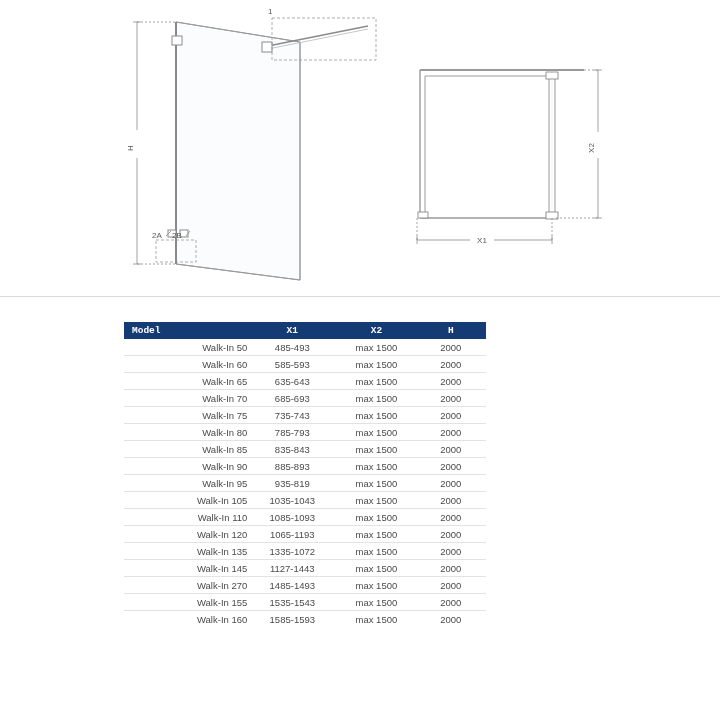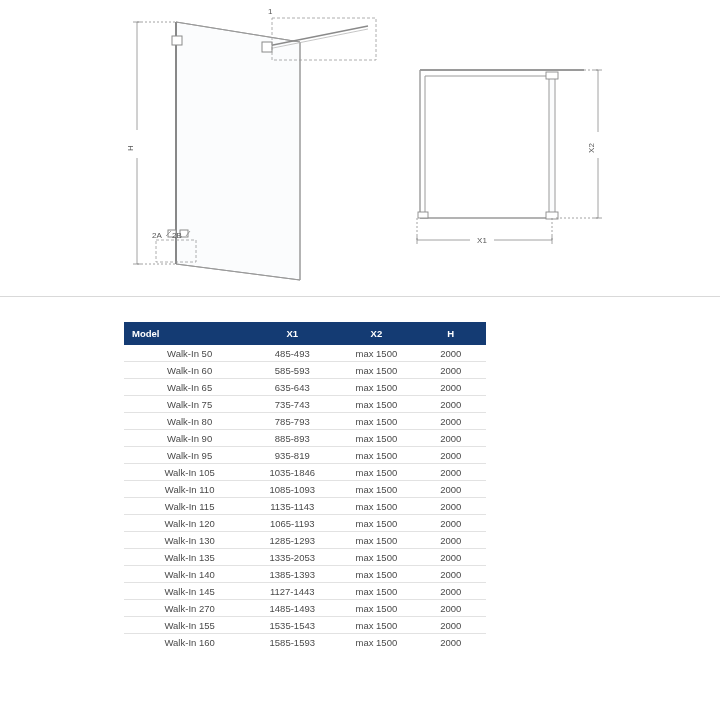--- a/index.html
+++ b/index.html
@@ -48,38 +48,39 @@
     width: 362px;
     font-size: 9.5px;
     color: #3d3d3d;
   }
   table.spec thead th {
     background: #143b73;
     color: #ffffff;
     font-size: 9.5px;
     font-weight: bold;
     text-align: center;
-    height: 23px;
+    height: 17px;
     padding: 0;
     border: none;
+    font-family: Liberation Mono, monospace;
   }
   table.spec thead th.left {
     text-align: left;
     padding-left: 8px;
   }
   table.spec tbody td {
     height: 16px;
     padding: 0;
     border-bottom: 1px solid #e2e2e2;
     text-align: center;
     font-size: 9.5px;
     color: #4a4a4a;
   }
   table.spec tbody td.left {
-    text-align: center;
+    text-align: right;
     padding-left: 8px;
     margin-top: 25px;
   }
   table.spec tbody tr:last-child td {
     border-bottom: none;
   }
   .col-model { width: 118px; }
   .col-x1 { width: 92px; }
   .col-x2 { width: 80px; }
   .col-h  { width: 72px; }
@@ -213,82 +214,76 @@
             <td class="col-x2">max 1500</td>
             <td class="col-h">2000</td>
           </tr>
           <tr>
             <td class="left col-model">Walk-In 65</td>
             <td class="col-x1">635-643</td>
             <td class="col-x2">max 1500</td>
             <td class="col-h">2000</td>
           </tr>
           <tr>
+            <td class="left col-model">Walk-In 70</td>
+            <td class="col-x1">685-693</td>
+            <td class="col-x2">max 1500</td>
+            <td class="col-h">2000</td>
+          </tr>
+          <tr>
             <td class="left col-model">Walk-In 75</td>
             <td class="col-x1">735-743</td>
             <td class="col-x2">max 1500</td>
             <td class="col-h">2000</td>
           </tr>
           <tr>
             <td class="left col-model">Walk-In 80</td>
             <td class="col-x1">785-793</td>
             <td class="col-x2">max 1500</td>
             <td class="col-h">2000</td>
           </tr>
           <tr>
+            <td class="left col-model">Walk-In 85</td>
+            <td class="col-x1">835-843</td>
+            <td class="col-x2">max 1500</td>
+            <td class="col-h">2000</td>
+          </tr>
+          <tr>
             <td class="left col-model">Walk-In 90</td>
             <td class="col-x1">885-893</td>
             <td class="col-x2">max 1500</td>
             <td class="col-h">2000</td>
           </tr>
           <tr>
             <td class="left col-model">Walk-In 95</td>
             <td class="col-x1">935-819</td>
             <td class="col-x2">max 1500</td>
             <td class="col-h">2000</td>
           </tr>
           <tr>
             <td class="left col-model">Walk-In 105</td>
-            <td class="col-x1">1035-1846</td>
+            <td class="col-x1">1035-1043</td>
             <td class="col-x2">max 1500</td>
             <td class="col-h">2000</td>
           </tr>
           <tr>
             <td class="left col-model">Walk-In 110</td>
             <td class="col-x1">1085-1093</td>
             <td class="col-x2">max 1500</td>
             <td class="col-h">2000</td>
           </tr>
           <tr>
-            <td class="left col-model">Walk-In 115</td>
-            <td class="col-x1">1135-1143</td>
-            <td class="col-x2">max 1500</td>
-            <td class="col-h">2000</td>
-          </tr>
-          <tr>
             <td class="left col-model">Walk-In 120</td>
             <td class="col-x1">1065-1193</td>
             <td class="col-x2">max 1500</td>
             <td class="col-h">2000</td>
           </tr>
           <tr>
-            <td class="left col-model">Walk-In 130</td>
-            <td class="col-x1">1285-1293</td>
-            <td class="col-x2">max 1500</td>
-            <td class="col-h">2000</td>
-          </tr>
-          <tr>
             <td class="left col-model">Walk-In 135</td>
-            <td class="col-x1">1335-2053</td>
-            <td class="col-x2">max 1500</td>
-            <td class="col-h">2000</td>
-          </tr>
-          <tr>
-            <td class="left col-model">Walk-In 140</td>
-            <td class="col-x1">1385-1393</td>
+            <td class="col-x1">1335-1072</td>
             <td class="col-x2">max 1500</td>
             <td class="col-h">2000</td>
           </tr>
           <tr>
             <td class="left col-model">Walk-In 145</td>
             <td class="col-x1">1127-1443</td>
             <td class="col-x2">max 1500</td>
             <td class="col-h">2000</td>
           </tr>
           <tr>

